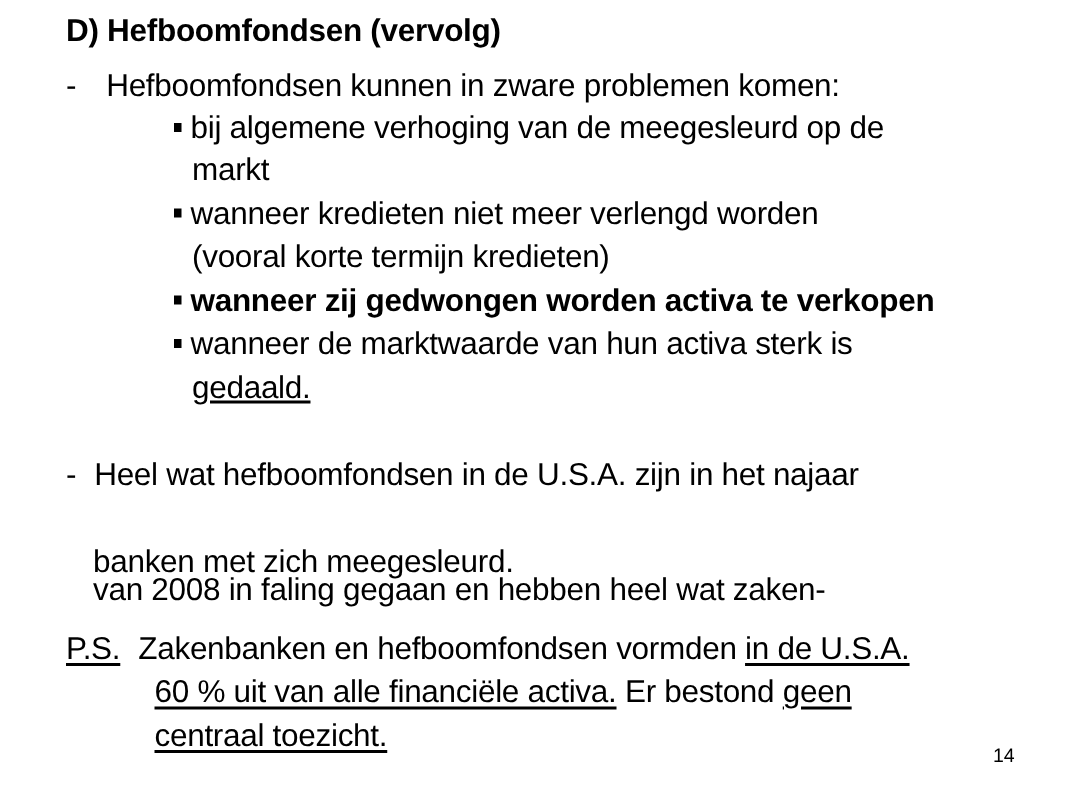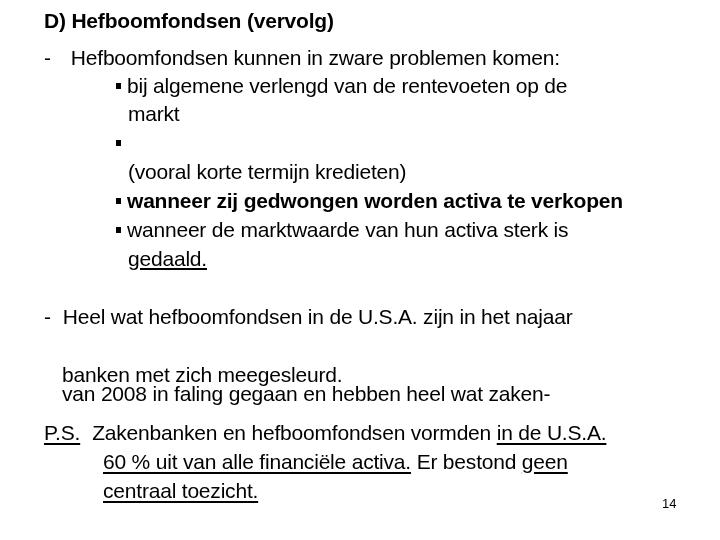--- a/index.html
+++ b/index.html
@@ -52,26 +52,26 @@
 
 <div>
 
   <div class="line title" style="left:44px; top:8px;">D)   Hefboomfondsen (vervolg)</div>
 
   <div class="line" style="left:44px; top:45px;">
     <span>-</span><span style="display:inline-block;width:20px;"></span><span>Hefboomfondsen kunnen in zware problemen komen:</span>
   </div>
 
   <div class="line" style="left:116px; top:73px;">
-    <span class="bullet"></span><span>bij algemene verlengd van de rentevoeten op de</span>
+    <span class="bullet"></span><span>bij algemene verhoging van de meegesleurd op de</span>
   </div>
   <div class="line" style="left:128px; top:101px;">markt</div>
 
   <div class="line" style="left:116px; top:130px;">
-    <span class="bullet"></span>
+    <span class="bullet"></span><span>wanneer kredieten niet meer verlengd worden</span>
   </div>
   <div class="line" style="left:128px; top:159px;">(vooral korte termijn kredieten)</div>
 
   <div class="line" style="left:116px; top:188px;font-weight:bold;">
     <span class="bullet"></span><span>wanneer zij gedwongen worden activa te verkopen</span>
   </div>
 
   <div class="line" style="left:116px; top:217px;">
     <span class="bullet"></span><span>wanneer de marktwaarde van hun activa sterk is</span>
   </div>

